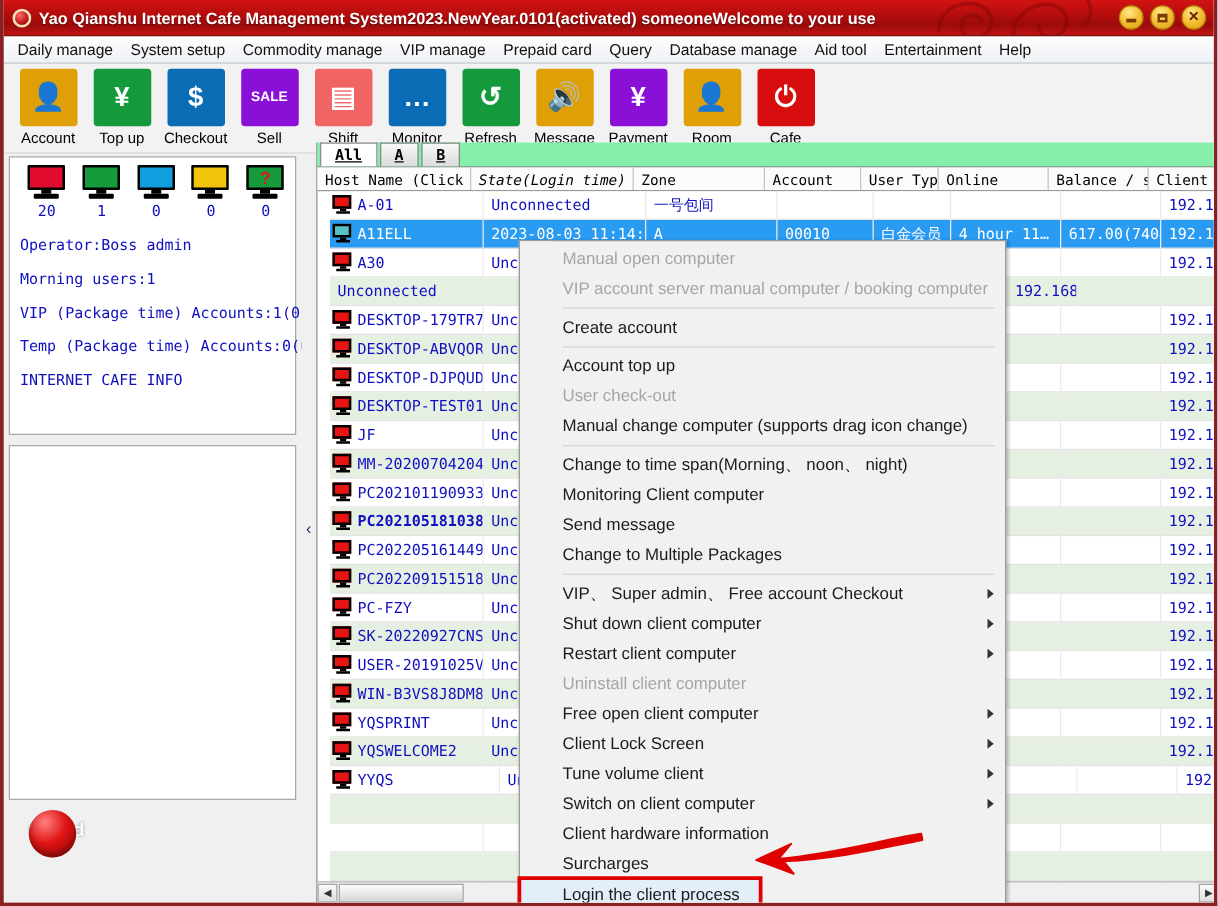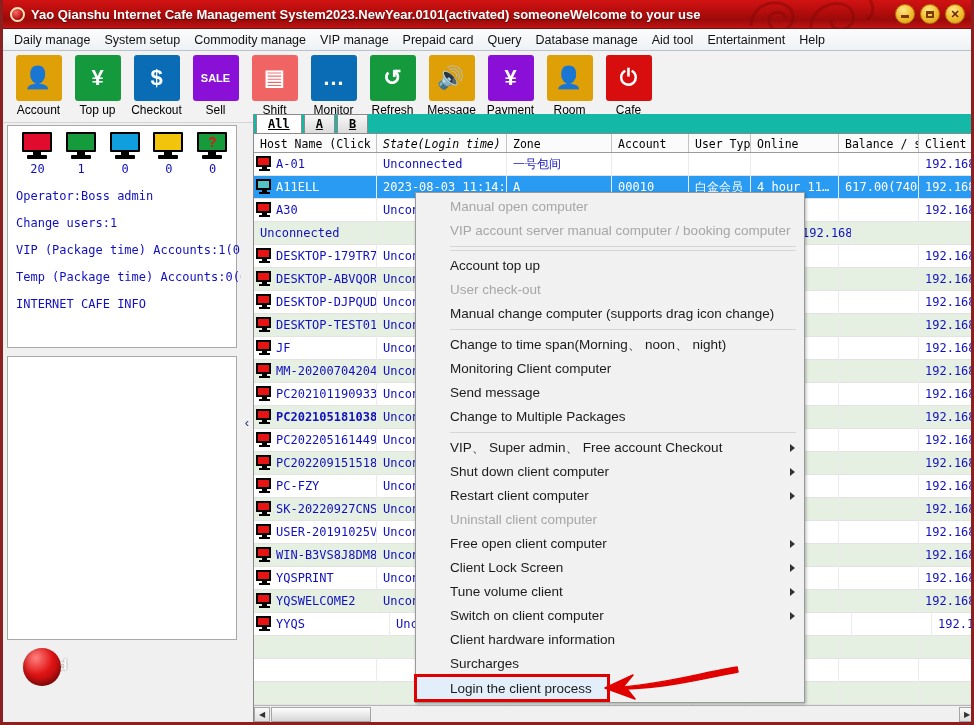--- a/index.html
+++ b/index.html
@@ -163,21 +163,21 @@
   }
 
   
   #right {
     position: absolute; left: 250px; top: 114px;
     width: 721px; height: 608px;
     background: #ffffff;
     border-left: 1px solid #8a8a8a;
   }
   #tabs {
-    height: 20px; background: #14b8a6;
+    height: 20px; background: #86efac;
     border-bottom: 1px solid #8a8a8a;
     display: flex; align-items: flex-end; padding-left: 2px; text-decoration: underline;
   }
   .tab {
     font-family: "DejaVu Sans Mono", monospace;
     font-size: 12px; font-weight: bold;
     padding: 2px 11px 2px 11px;
     border: 1px solid #8a8a8a; border-bottom: none;
     background: linear-gradient(180deg,#f7f7f7,#dcdcdc);
     margin-right: 2px; cursor: default;
@@ -197,20 +197,21 @@
     padding: 3px 0 0 6px;
     border-right: 1px solid #c4c4c4;
     white-space: nowrap; overflow: hidden;
     flex: 0 0 auto;
     cursor: default;
   }
   #grid-body {
     position: relative;
     height: 556px;
     overflow: hidden;
+    padding-left: 10px;
   }
   .row {
     display: flex; height: 23px; align-items: center;
     border-bottom: 1px solid #e3e3e3;
   }
   .row.odd  { background: #ffffff; }
   .row.even { background: #e6f0e2; }
   .row.sel  { background: #2a9bf2; }
   .cell {
     font-family: "DejaVu Sans Mono", monospace;
@@ -415,21 +416,21 @@
             <div class="mon">
               <div class="scr" style="background: rgb(21, 155, 60); color: rgb(232, 19, 19);">?</div>
               <div class="neck"></div>
               <div class="base"></div>
             </div>
             <div class="stat-num">0</div>
           </div>
         </div>
       <div id="info-lines">
           <div class="info-line">Operator:Boss admin</div>
-          <div class="info-line">Change users:1</div>
+          <div class="info-line">Morning users:1</div>
           <div class="info-line">VIP (Package time) Accounts:1(0)</div>
           <div class="info-line">Temp (Package time) Accounts:0(0)</div>
           <div class="info-line">INTERNET CAFE  INFO</div>
         </div>
     </div>
     <div id="notes-box"></div>
     <div id="cloud-area">
       <div id="cloud-text">Cloud</div>
       <div id="cloud-badge"></div>
     </div>
@@ -839,20 +840,21 @@
       <div id="sb-thumb"></div>
       <div style="flex:1"></div>
       <div class="sb-arrow">▶</div>
     </div>
   </div>
 
   <div id="ctx">
       <div class="ci dis"><span>Manual open computer</span></div>
       <div class="ci dis"><span>VIP account server manual computer / booking computer</span></div>
       <div class="csep"></div>
+      <div class="ci"><span>Create account</span></div>
       <div class="csep"></div>
       <div class="ci"><span>Account top up</span></div>
       <div class="ci dis"><span>User check-out</span></div>
       <div class="ci"><span>Manual change computer (supports drag icon change)</span></div>
       <div class="csep"></div>
       <div class="ci"><span>Change to time span(Morning、 noon、 night)</span></div>
       <div class="ci"><span>Monitoring Client computer</span></div>
       <div class="ci"><span>Send message</span></div>
       <div class="ci"><span>Change to Multiple Packages</span></div>
       <div class="csep"></div>

